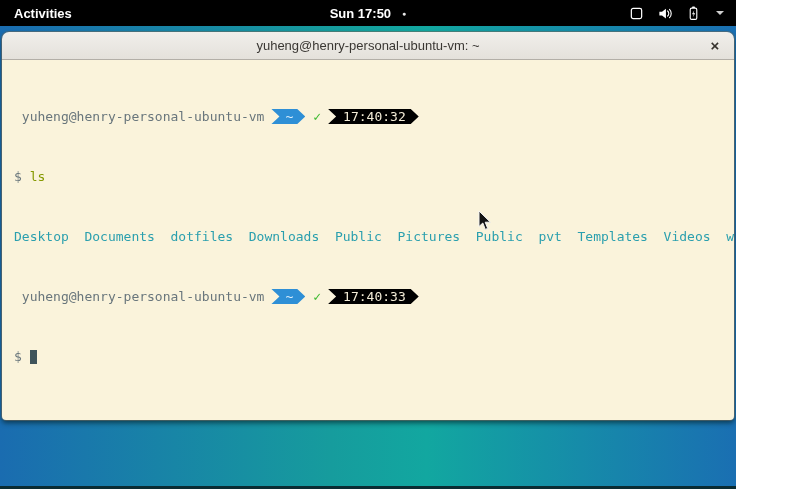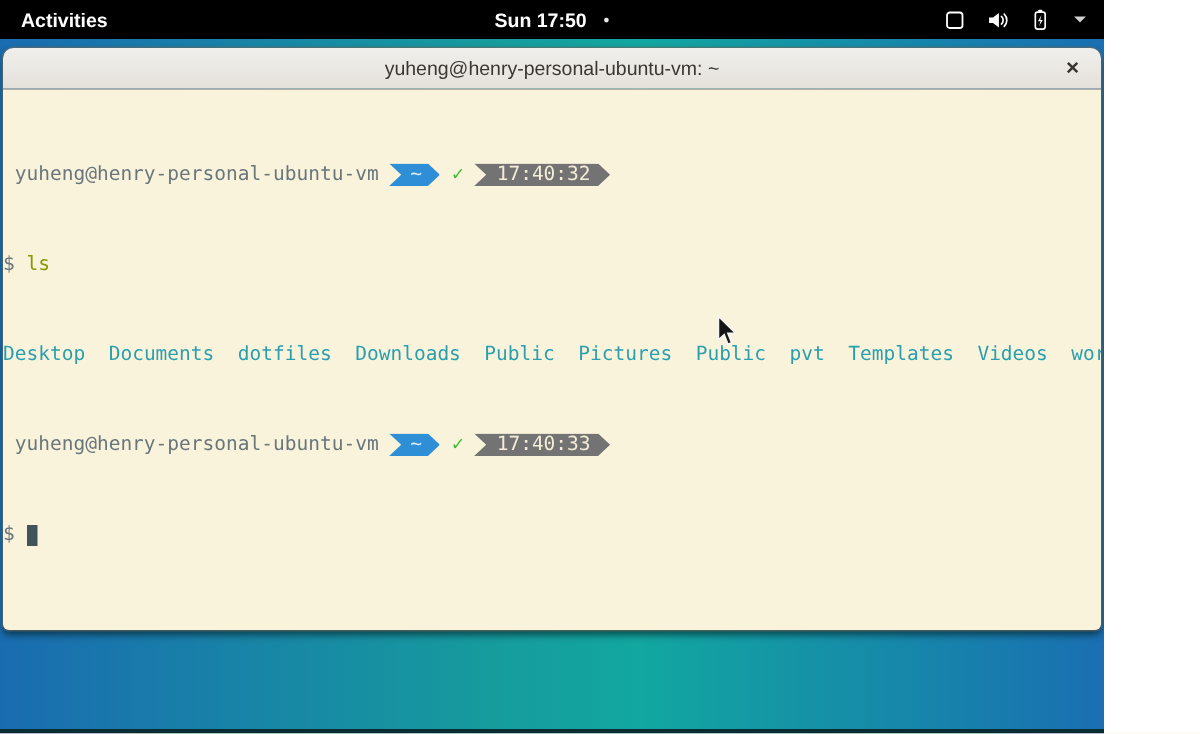--- a/index.html
+++ b/index.html
@@ -45,32 +45,32 @@
     border-bottom:1px solid #b3afa7;
     display:flex; align-items:center; justify-content:center;
     font-size:13px; color:#3a3733;
   }
   .close-button {
     position:absolute; right:6px; top:0; bottom:0; width:26px;
     display:flex; align-items:center; justify-content:center;
     font-size:15px; font-weight:bold; color:#37332e; cursor:default;
   }
   .terminal-body {
-    flex:1; background:#faf3db; padding:4px 4px 0 0;
+    flex:1; background:#faf3db; padding:4px 4px 0 12px;
     font-family:"DejaVu Sans Mono", monospace; font-size:13px; line-height:15px;
     color:#69767c; white-space:pre;
   }
   .term-line { height:15px; display:flex; align-items:center; }
   .userhost { margin-left:1ch; color:#69767c; }
   .pl-seg {
     height:15px; display:inline-flex; align-items:center;
     clip-path: polygon(0 0, calc(100% - 8px) 0, 100% 50%, calc(100% - 8px) 100%, 0 100%, 8px 50%);
   }
   .pl-blue { background:#2e8fd6; color:#d9edfb; margin-left:7px; padding:0 12px 0 14px; }
-  .pl-dark { background:#737373; color:#f3ecd7; margin-left:7px; padding:0 13px 0 15px; }
+  .pl-dark { background:#000000; color:#f3ecd7; margin-left:7px; padding:0 13px 0 15px; }
   .check { color:#3cba2f; font-weight:bold; margin-left:8px; }
   .dollar { color:#69767c; }
   .command { color:#859900; margin-left:1ch; }
   .ls-line { color:#2a9fae;text-align:right; }
   .ls-entry + .ls-entry { margin-left:2ch; }
   .cursor-block {
     display:inline-block; width:1ch; height:14px; background:#3f545b; margin-left:1ch;
   }
 
   

